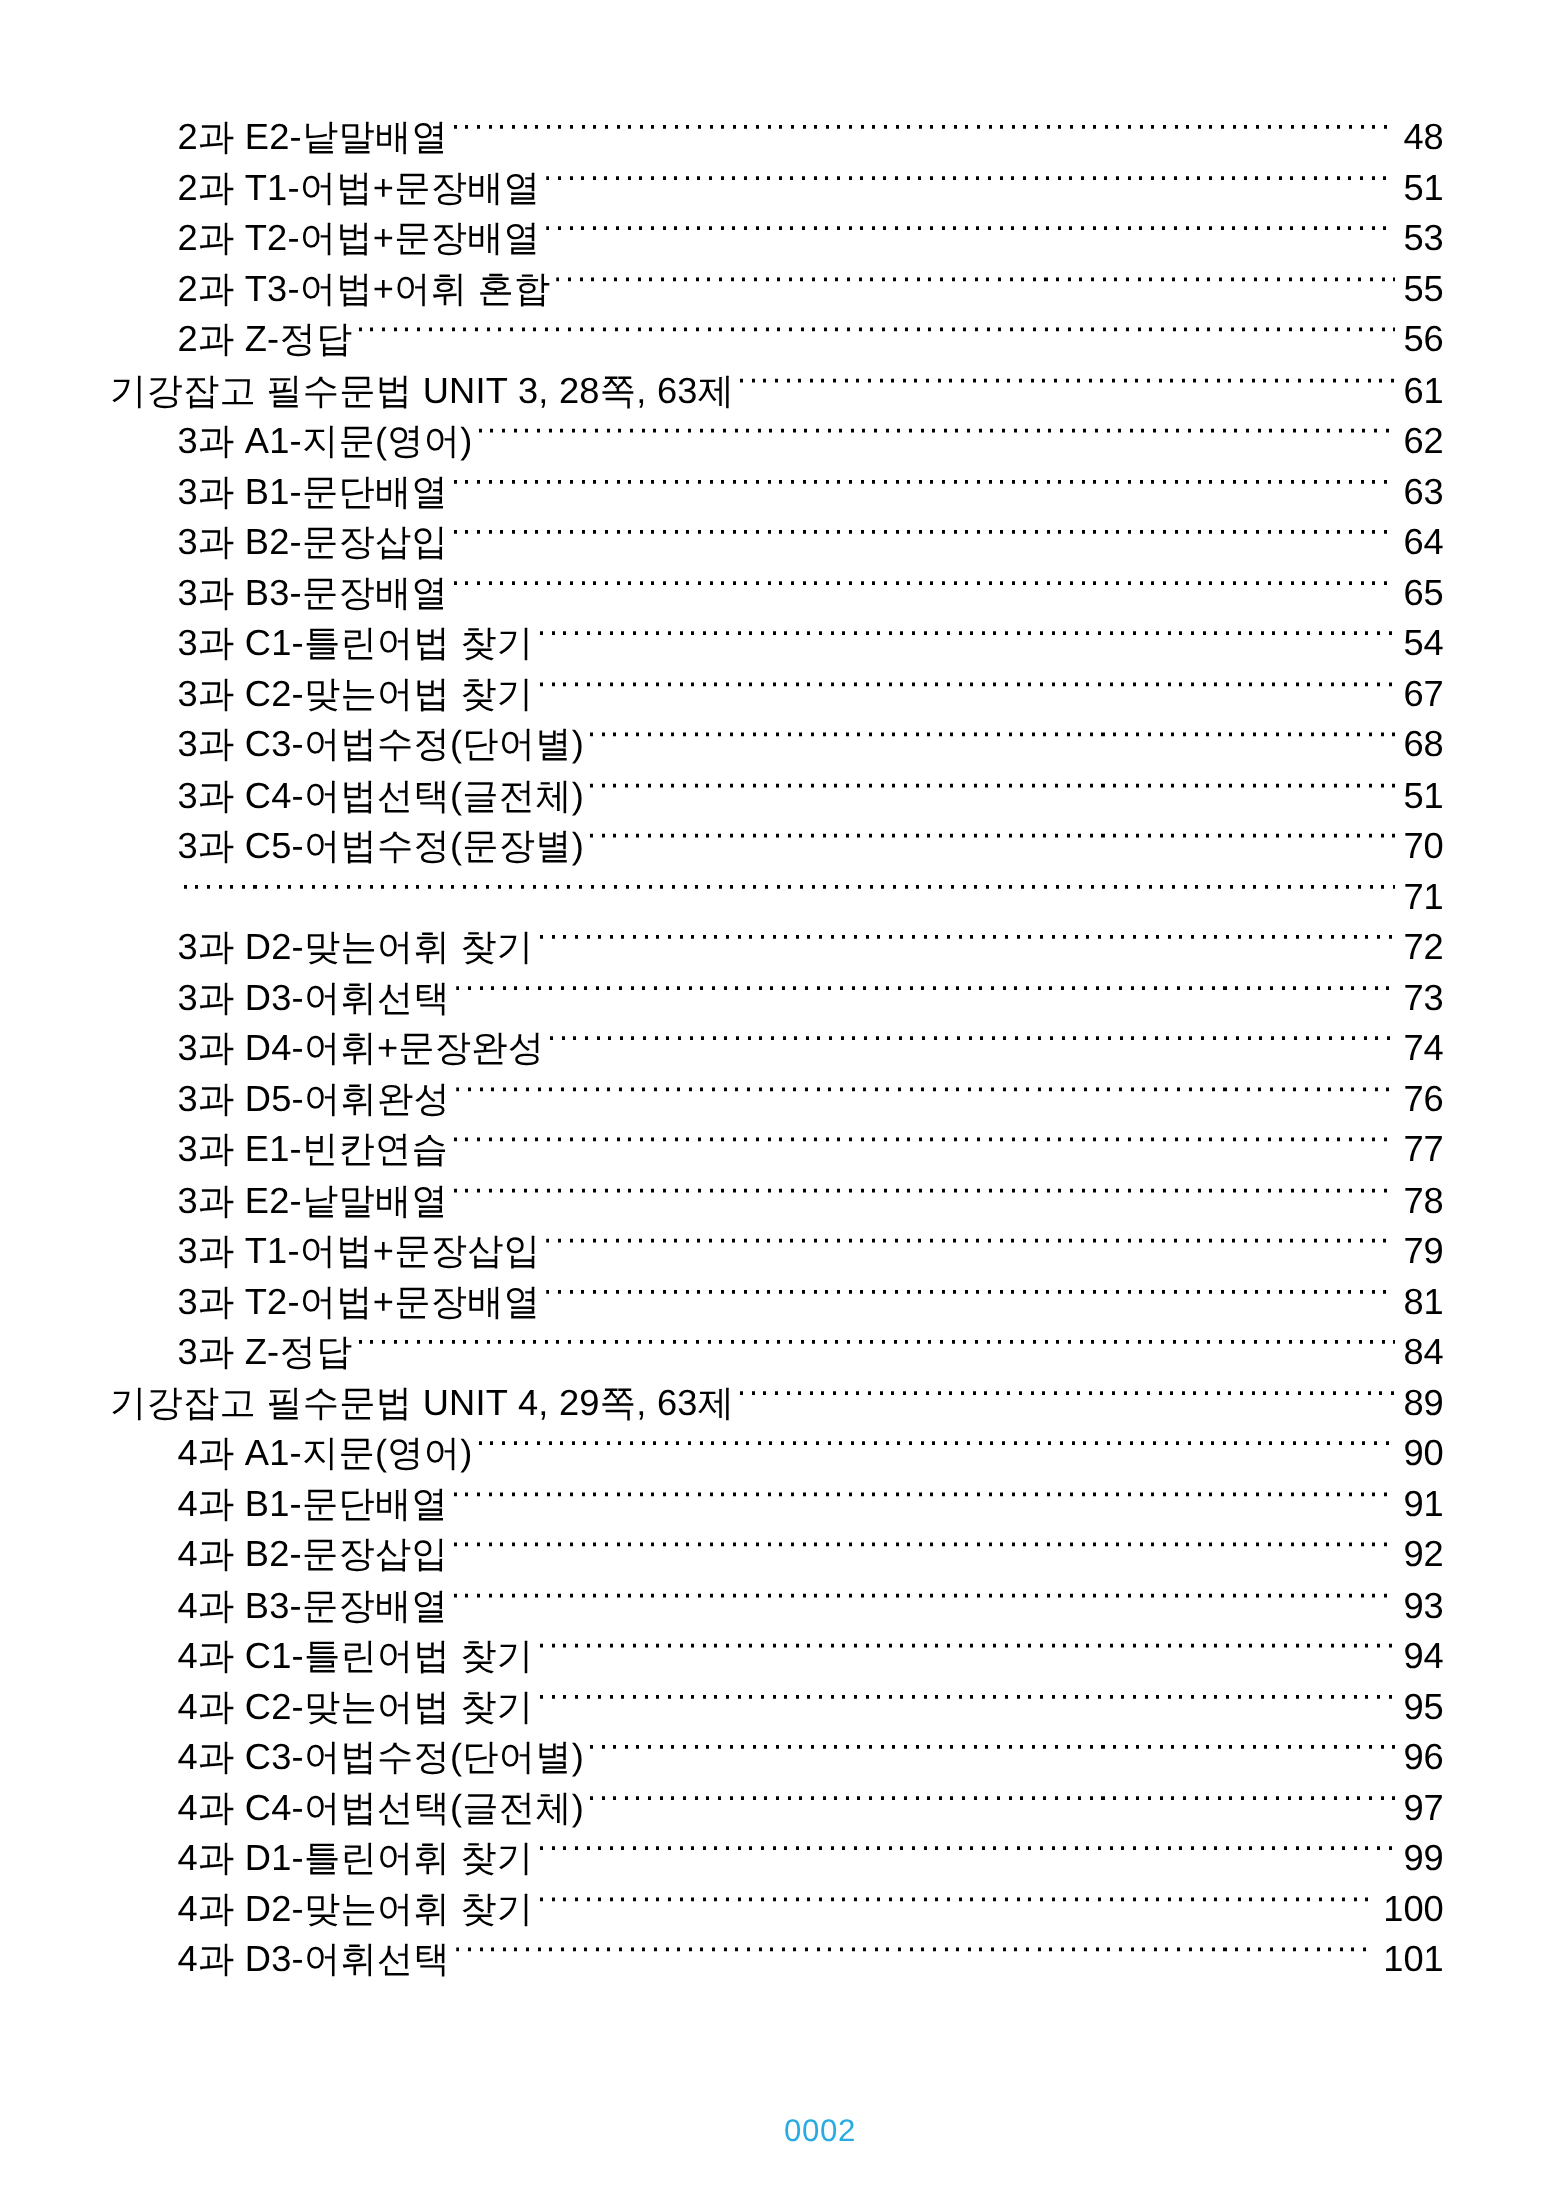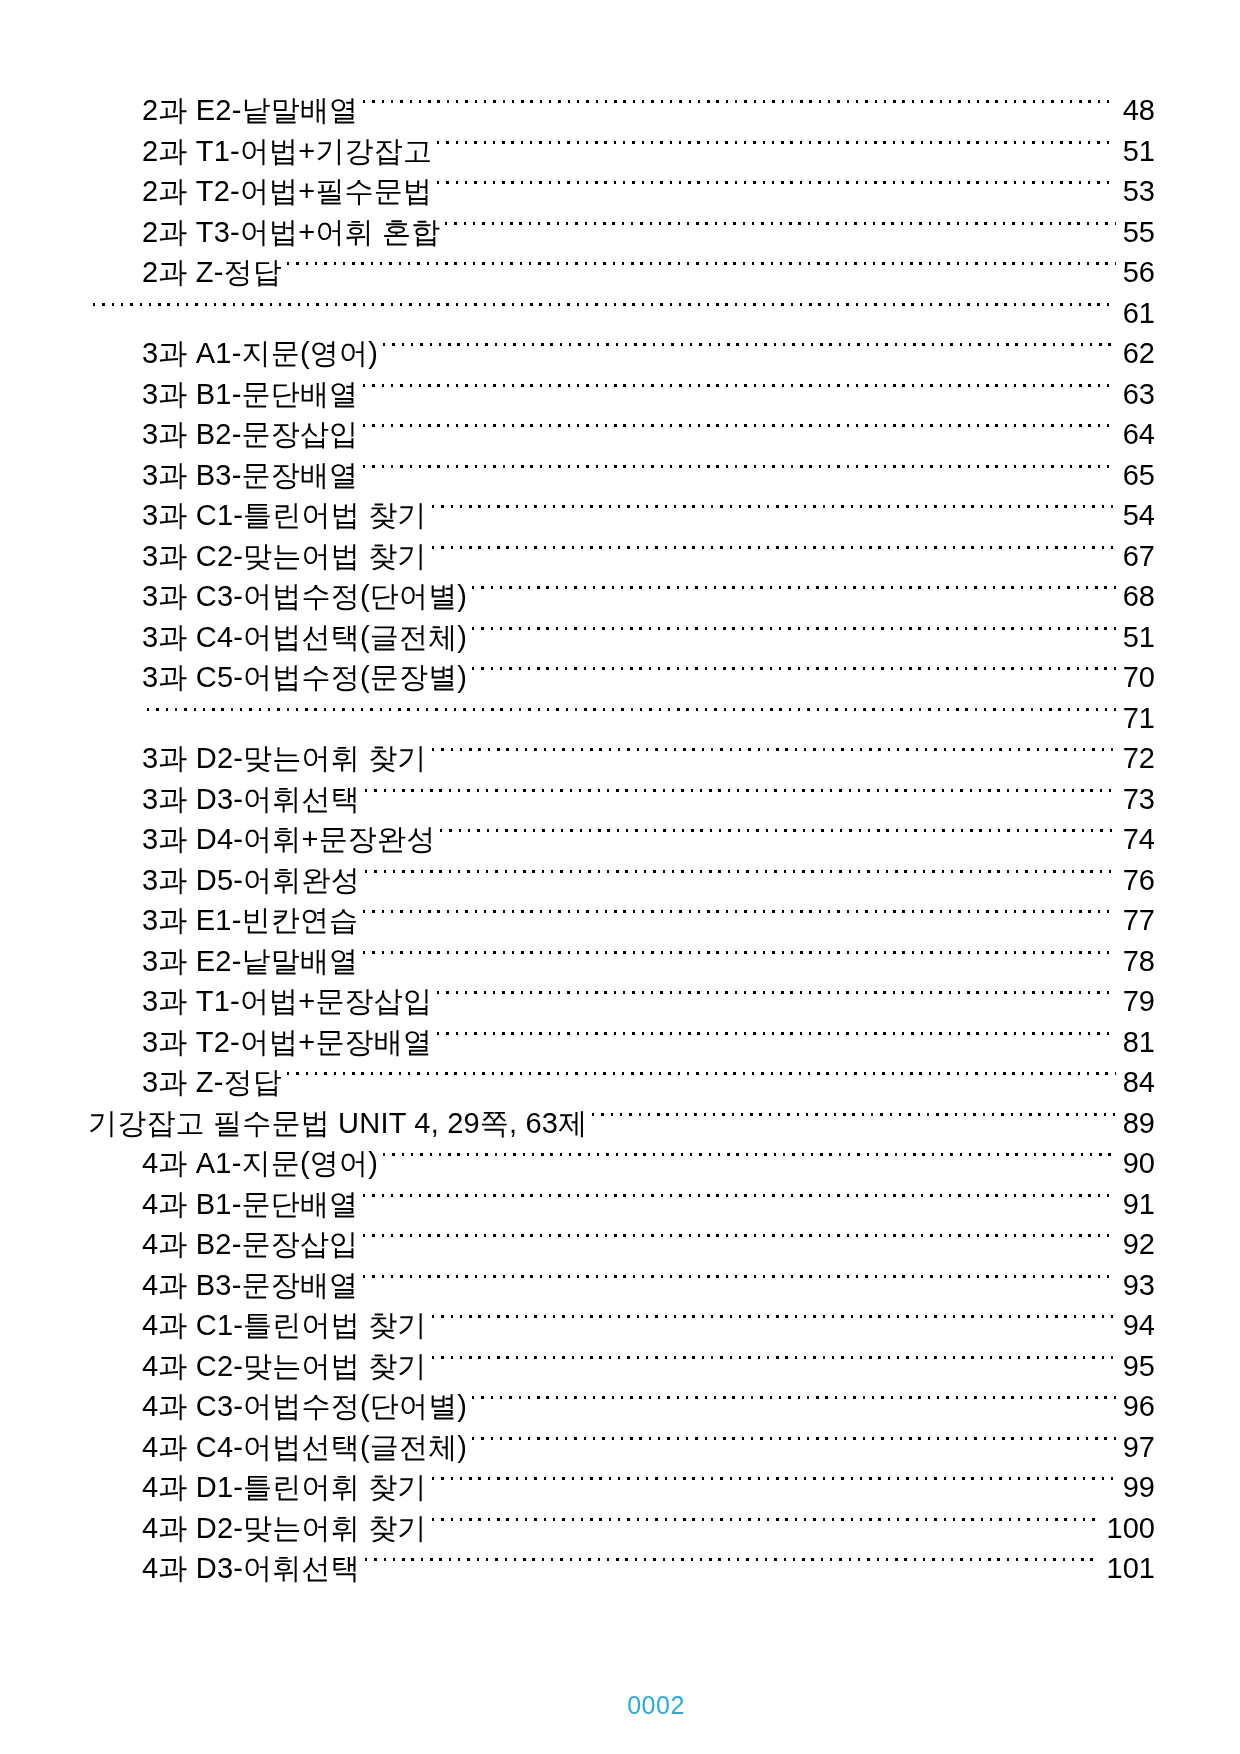--- a/index.html
+++ b/index.html
@@ -72,40 +72,41 @@
 </head>
 <body>
 
 <div class="toc">
     <div class="toc-row entry">
     <span class="toc-label">2과 E2-낱말배열</span>
     <span class="toc-leader"></span>
     <span class="toc-page">48</span>
   </div>
     <div class="toc-row entry">
-    <span class="toc-label">2과 T1-어법+기강잡고</span>
+    <span class="toc-label">2과 T1-어법+문장배열</span>
     <span class="toc-leader"></span>
     <span class="toc-page">51</span>
   </div>
     <div class="toc-row entry">
-    <span class="toc-label">2과 T2-어법+필수문법</span>
+    <span class="toc-label">2과 T2-어법+문장배열</span>
     <span class="toc-leader"></span>
     <span class="toc-page">53</span>
   </div>
     <div class="toc-row entry">
     <span class="toc-label">2과 T3-어법+어휘 혼합</span>
     <span class="toc-leader"></span>
     <span class="toc-page">55</span>
   </div>
     <div class="toc-row entry">
     <span class="toc-label">2과 Z-정답</span>
     <span class="toc-leader"></span>
     <span class="toc-page">56</span>
   </div>
     <div class="toc-row section">
+    <span class="toc-label">기강잡고 필수문법 UNIT 3, 28쪽, 63제</span>
     <span class="toc-leader"></span>
     <span class="toc-page">61</span>
   </div>
     <div class="toc-row entry">
     <span class="toc-label">3과 A1-지문(영어)</span>
     <span class="toc-leader"></span>
     <span class="toc-page">62</span>
   </div>
     <div class="toc-row entry">
     <span class="toc-label">3과 B1-문단배열</span>

